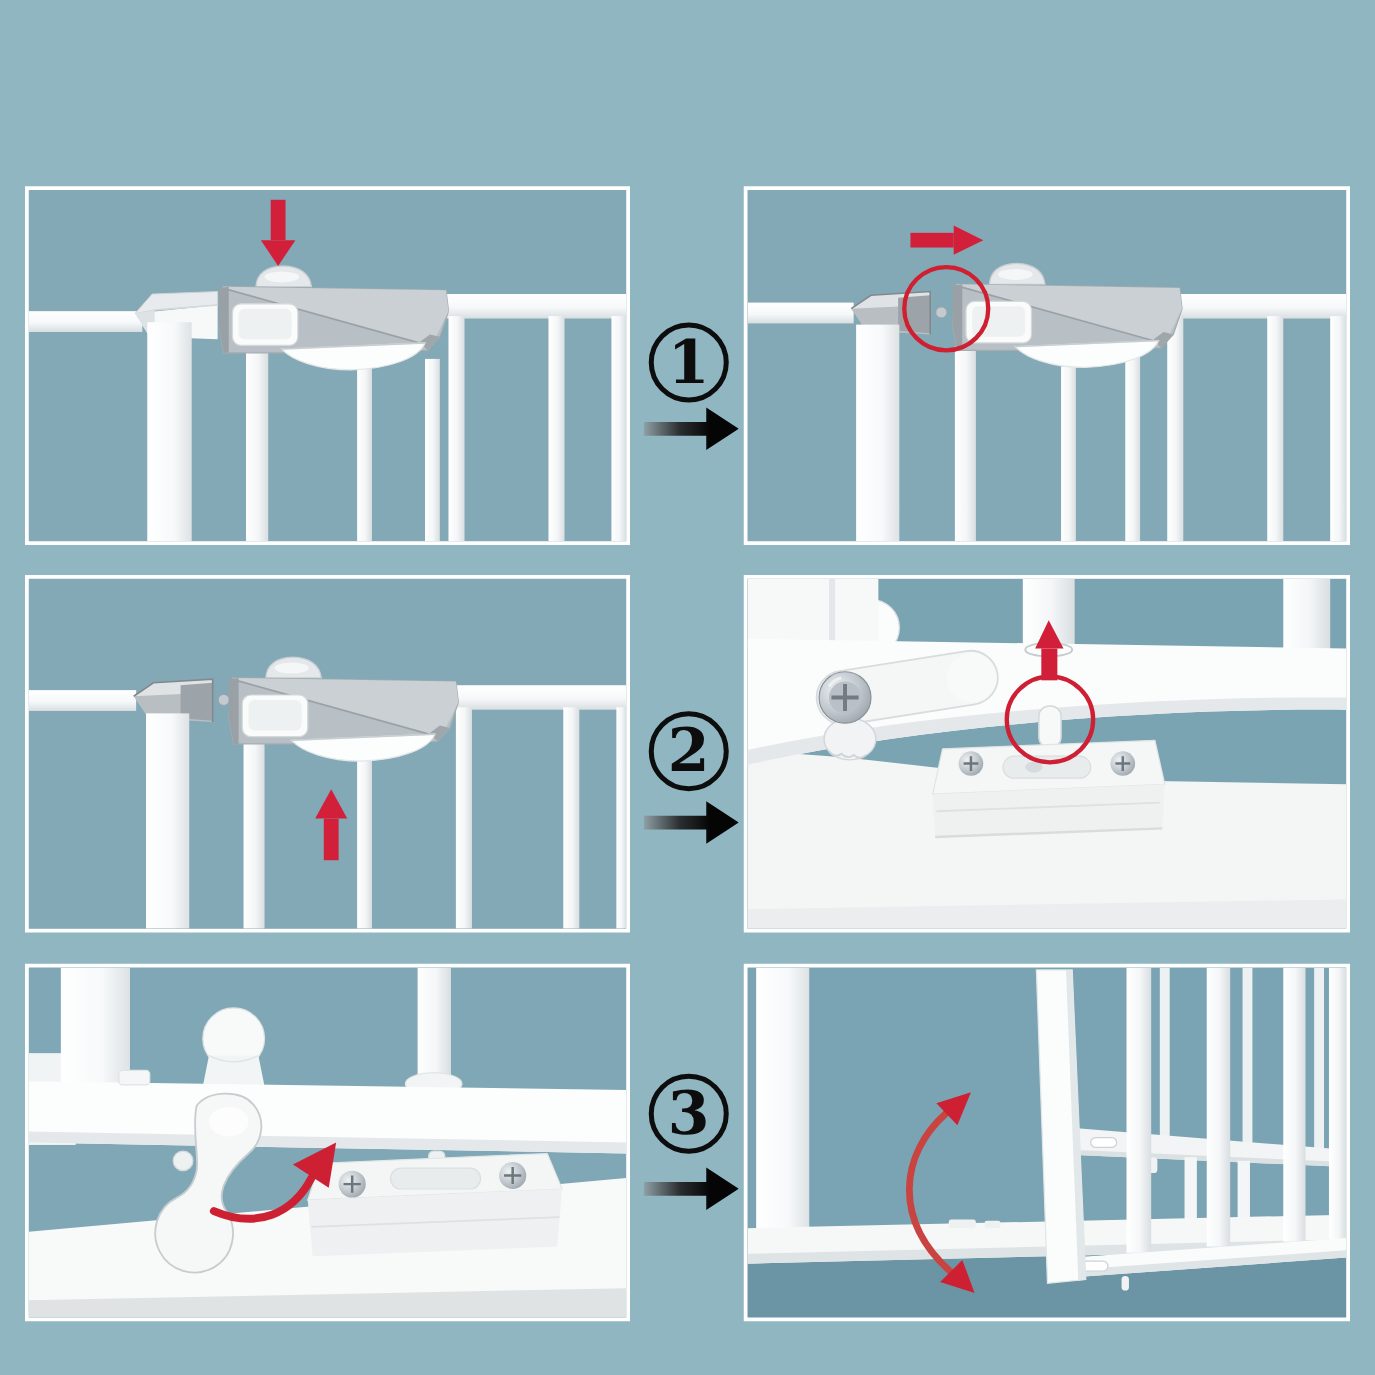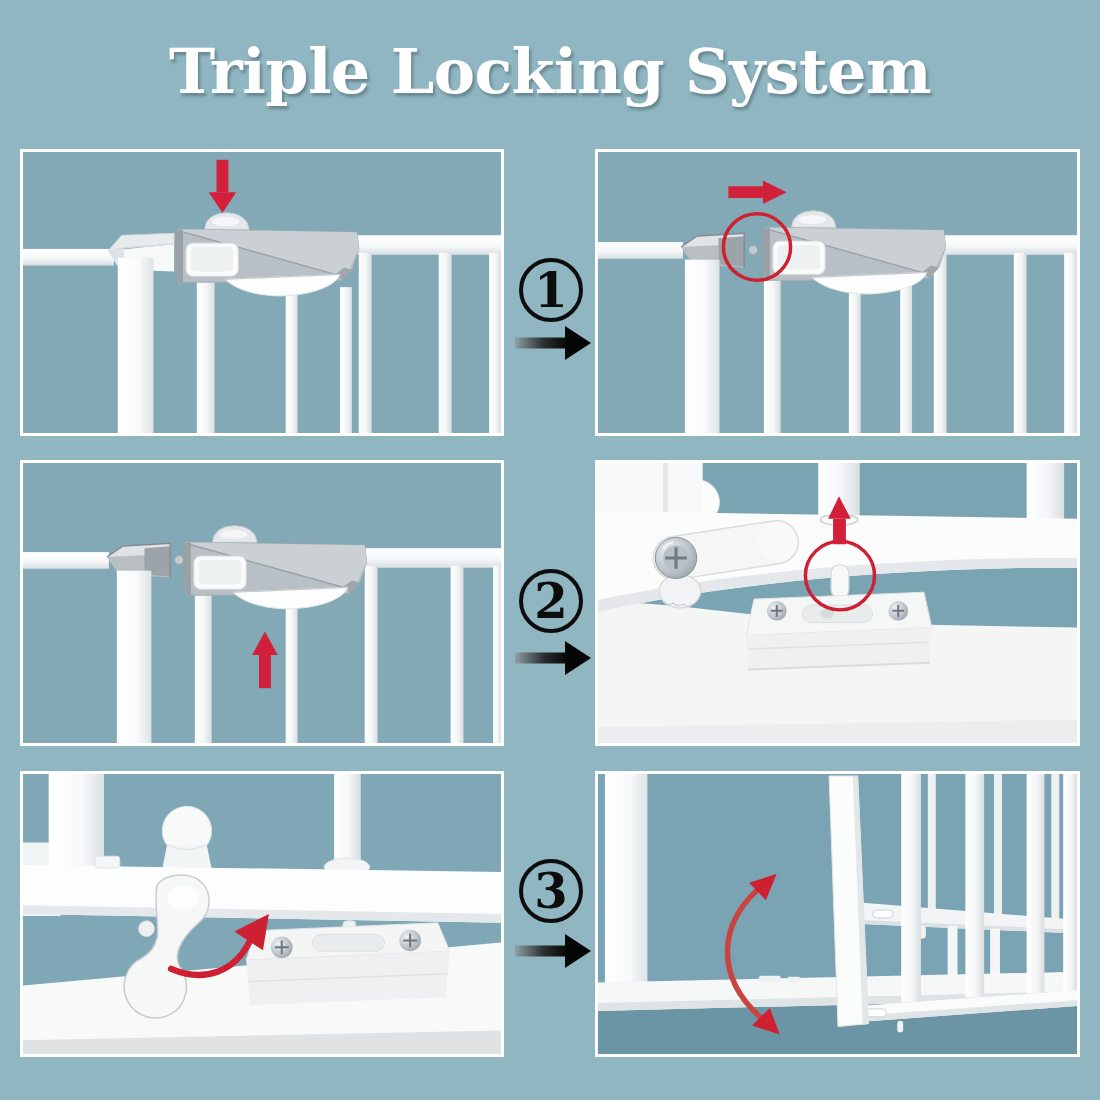--- a/index.html
+++ b/index.html
@@ -26,21 +26,20 @@
   .s3{left:519px;top:859px;}
   .starrow{position:absolute;width:76px;height:36px;}
   .a1{left:515px;top:325px;}
   .a2{left:515px;top:640px;}
   .a3{left:515px;top:933px;}
 </style>
 </head>
 <body>
 
 <div class="canvas">
-  <div class="title">Triple Locking System</div>
 
   <svg width="0" height="0" style="position:absolute" aria-hidden="true">
     <defs>
       <linearGradient id="railV" x1="0" y1="0" x2="0" y2="1">
         <stop offset="0" stop-color="#ffffff"></stop>
         <stop offset="0.55" stop-color="#f6f8f9"></stop>
         <stop offset="0.8" stop-color="#e6eaec"></stop>
         <stop offset="1" stop-color="#d8dde0"></stop>
       </linearGradient>
       <linearGradient id="barH" x1="0" y1="0" x2="1" y2="0">

